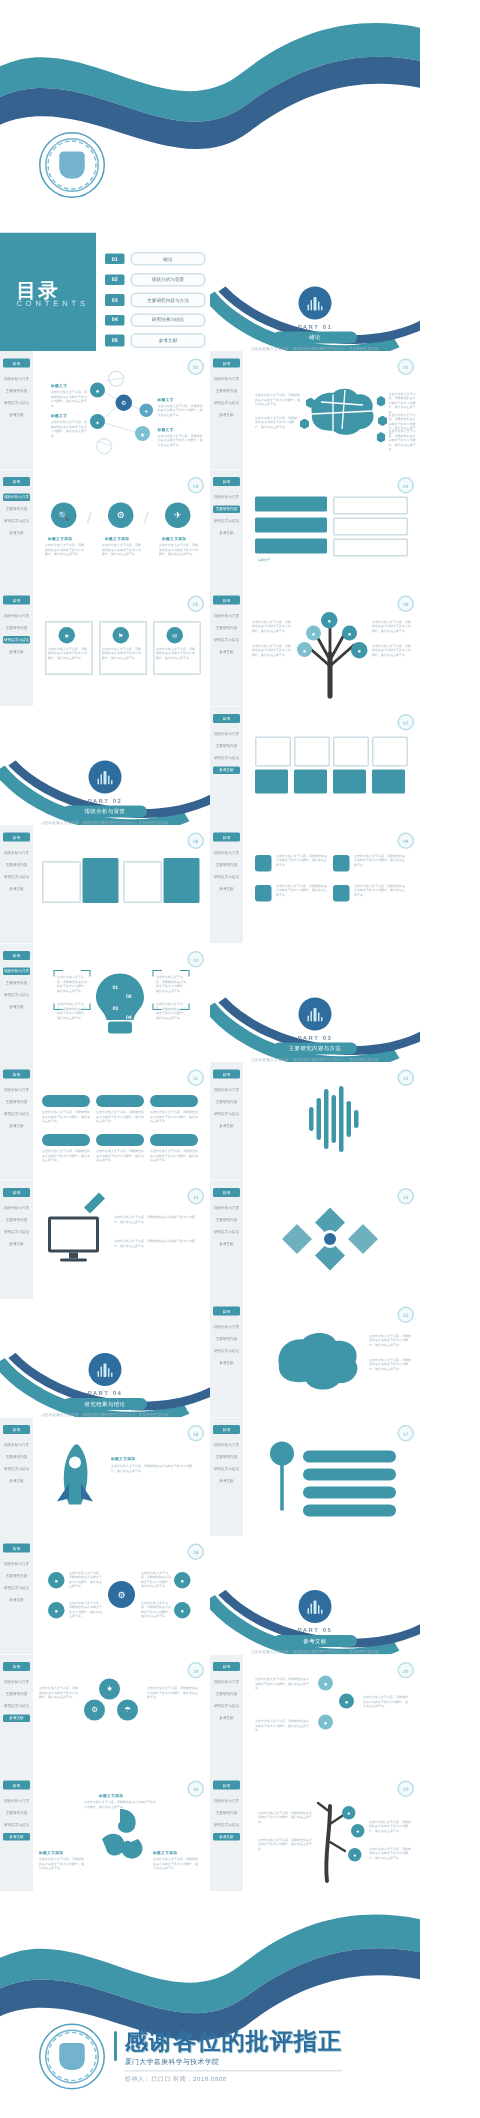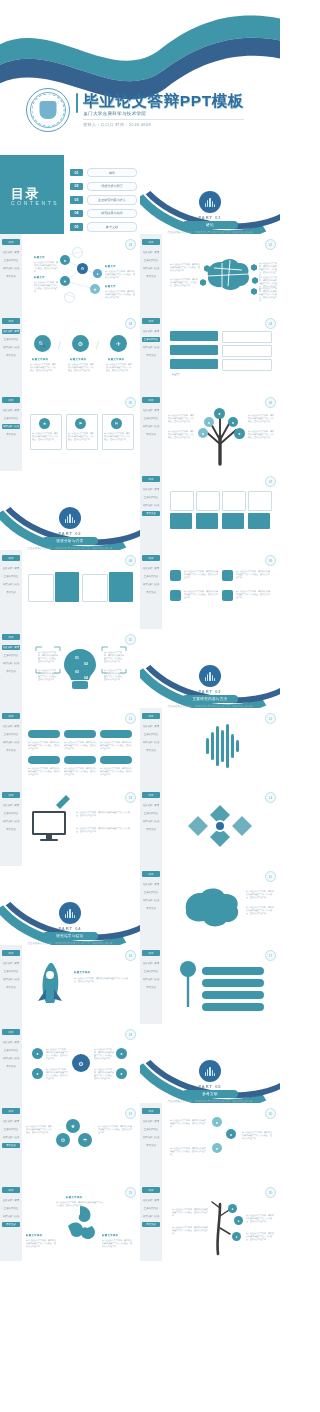--- a/index.html
+++ b/index.html
@@ -94,28 +94,20 @@
         <path d="M-5,58 C60,8 120,96 175,52 C220,16 262,14 305,26 L305,2 L-5,2 Z" fill="#ffffff"></path>
         <path d="M-5,54 C55,4 118,92 172,48 C218,12 262,10 305,22 L305,44 C262,32 220,36 174,70 C120,110 56,26 -5,74 Z" fill="#3E96A8"></path>
         <path d="M-5,74 C56,26 120,110 174,70 C220,36 262,32 305,44 L305,62 C262,50 220,54 176,88 C122,128 56,46 -5,92 Z" fill="#35628f"></path>
       </svg>
     </div>
     <div class="cover-body" style="top:88px;">
       <div class="seal">
         <div class="arc"></div>
           <div class="core"></div>
       </div>
-      <div class="cover-title-row">
-        <div class="title-bar"></div>
-        <div class="cover-text">
-          <div class="cover-title">毕业论文答辩PPT模板</div>
-          <div class="cover-sub">厦门大学嘉庚科学与技术学院</div>
-          <div class="cover-meta">答辩人：口口口   时间：2018.0808</div>
-        </div>
-      </div>
     </div>
   </div>
 
   <div class="slide" style="left:0;top:155px;">
     <div class="inner">
       <div class="toc-left">
         <div class="curve"></div>
           <div class="curve2"></div>
       </div>
       <div class="toc-cn">目录</div>
@@ -753,14 +745,37 @@
       <div class="circ" style="left:72px;top:34px;width:9px;height:9px;font-size:3.4px;">●</div>
       <div class="circ" style="left:70px;top:50px;width:9px;height:9px;font-size:3.4px;">●</div>
       <div class="txt" style="left:10px;top:26px;width:36px;">点击此处输入文字内容，请根据您的需求调整文字的大小与颜色，建议使用主题字体。</div>
       <div class="txt" style="left:10px;top:44px;width:36px;">点击此处输入文字内容，请根据您的需求调整文字的大小与颜色，建议使用主题字体。</div>
       <div class="txt" style="left:84px;top:32px;width:28px;">点击此处输入文字内容，请根据您的需求调整文字的大小与颜色，建议使用主题字体。</div>
       <div class="txt" style="left:84px;top:50px;width:28px;">点击此处输入文字内容，请根据您的需求调整文字的大小与颜色，建议使用主题字体。</div>
       <div class="cs-dot">20</div>
     </div>
   </div>
 
+  <div class="cover" style="top:1261px;height:151px;">
+    <div class="cover-waves" style="top:0;">
+      <svg width="300" height="102" viewBox="0 0 300 102">
+        <path d="M-5,58 C60,8 120,96 175,52 C220,16 262,14 305,26 L305,2 L-5,2 Z" fill="#ffffff"></path>
+        <path d="M-5,54 C55,4 118,92 172,48 C218,12 262,10 305,22 L305,44 C262,32 220,36 174,70 C120,110 56,26 -5,74 Z" fill="#3E96A8"></path>
+        <path d="M-5,74 C56,26 120,110 174,70 C220,36 262,32 305,44 L305,62 C262,50 220,54 176,88 C122,128 56,46 -5,92 Z" fill="#35628f"></path>
+      </svg>
+    </div>
+    <div class="cover-body" style="top:88px;">
+      <div class="seal">
+        <div class="arc"></div>
+          <div class="core"></div>
+      </div>
+      <div class="cover-title-row">
+        <div class="title-bar"></div>
+        <div class="cover-text">
+          <div class="cover-title">感谢各位的批评指正</div>
+          <div class="cover-sub">厦门大学嘉庚科学与技术学院</div>
+          <div class="cover-meta">答辩人：口口口   时间：2018.0808</div>
+        </div>
+      </div>
+    </div>
+  </div>
 
 </div>
 
 </body></html>

